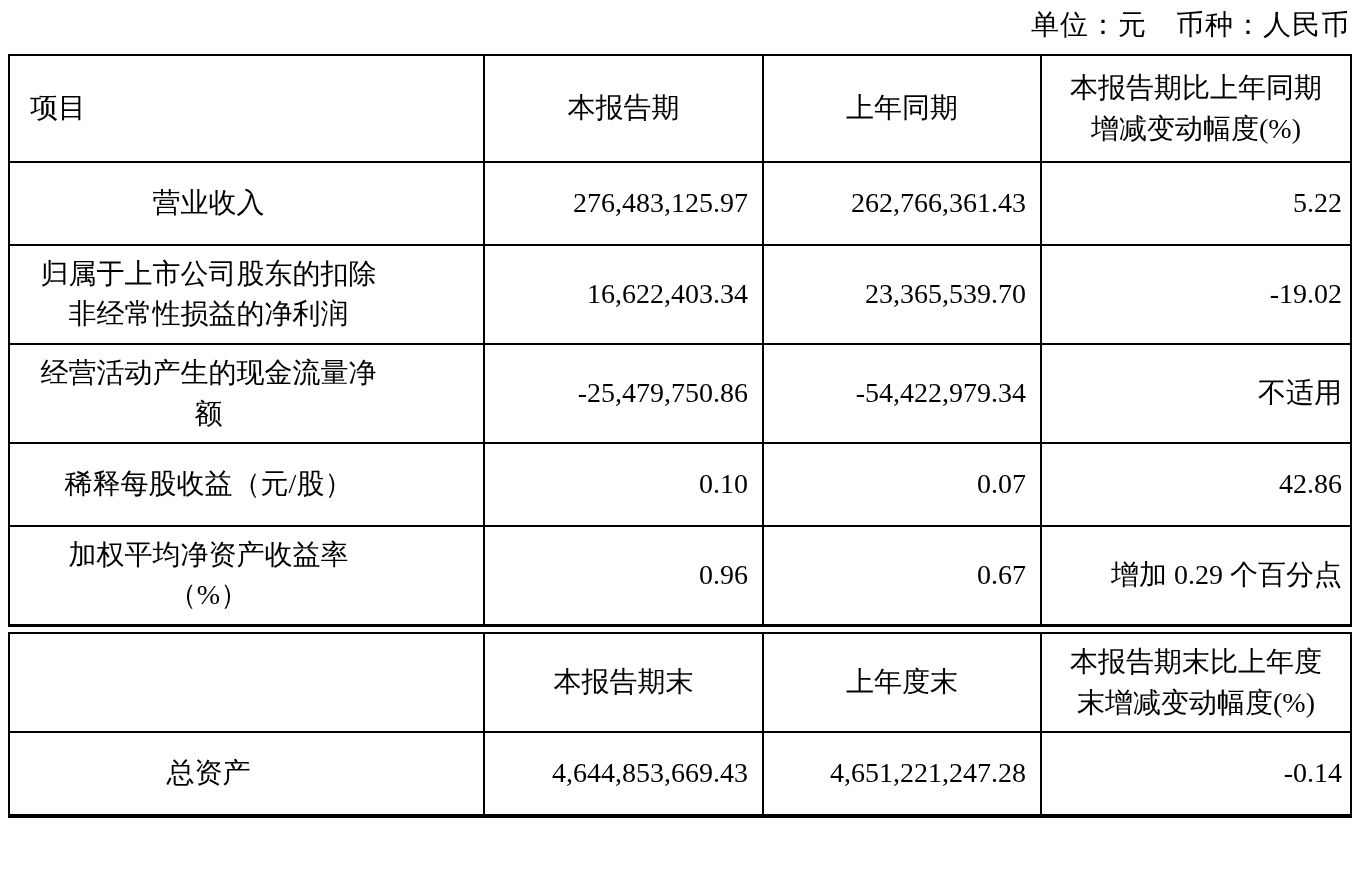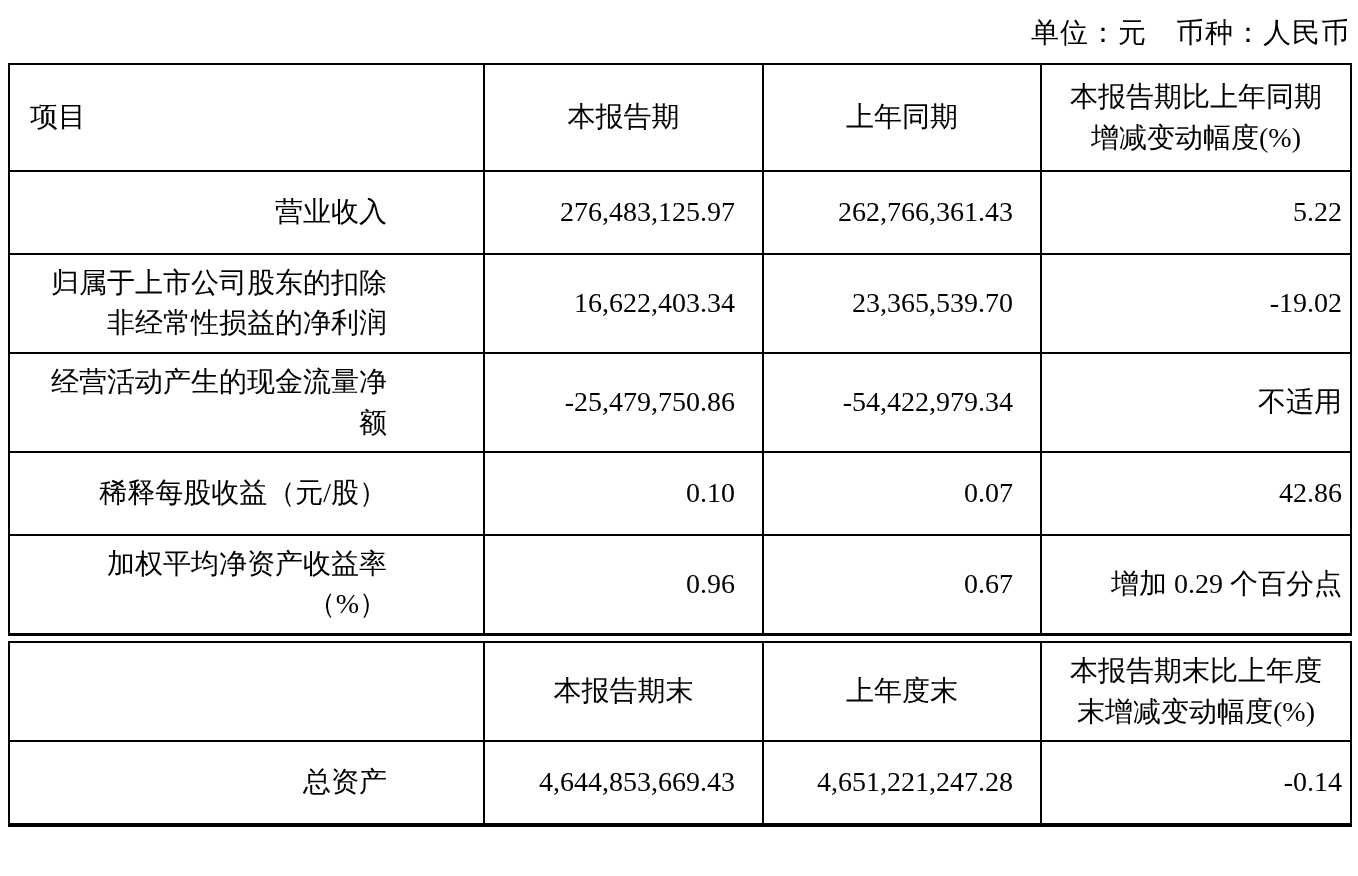--- a/index.html
+++ b/index.html
@@ -3,22 +3,22 @@
 <meta charset="utf-8">
 <style>
   html,body { margin:0; padding:0; }
   body {
     width:1358px; height:876px;
     background:#ffffff; color:#000000;
     font-family:"Liberation Serif","DejaVu Serif",serif;
     overflow:hidden;
   }
   .unit-line {
-    width:1342px; margin:8px 8px;
-    padding-top:6px; padding-bottom:3px;
+    width:1342px; margin:0 8px;
+    padding-top:6px; padding-bottom:10px;
     text-align:right;
     font-size:28px;
     letter-spacing:1px;
   }
   table.fin {
     border-collapse:collapse;
     table-layout:fixed;
     width:1342px;
     margin-left:8px;
   }
@@ -28,22 +28,22 @@
   table.fin col.c4 { width:310px; }
   table.fin th, table.fin td {
     border:2px solid #000;
     font-size:28px;
     font-weight:normal;
     line-height:1.45;
     vertical-align:middle;
     overflow:hidden;
   }
   table.fin th { text-align:center; padding:12px 6px; }
-  td.label { text-align:right; padding:8px 96px 8px 20px;margin-top:24px; }
-  td.num   { text-align:right; padding:8px 27px; }
+  td.label { text-align:center; padding:8px 96px 8px 20px;margin-top:24px; }
+  td.num   { text-align:right; padding:8px 14px; }
   td.pct   { text-align:right; padding:20px 8px; }
   .hdr-2line div { }
   table.t1 { border-bottom:3px solid #000; }
   table.t2 { margin-top:5px; border-bottom:4px solid #000; }
   table.t2 th { padding:8px 6px; }
 </style>
 </head>
 <body>
 
 <div class="unit-line">单位：元　币种：人民币</div>

